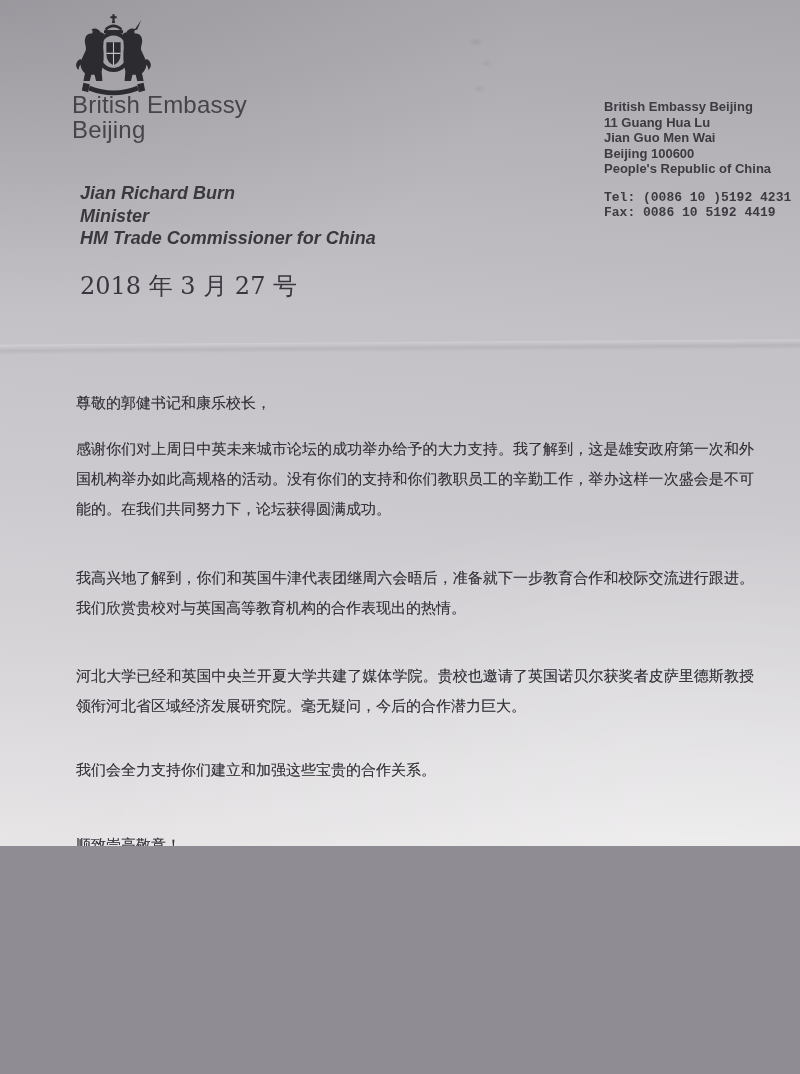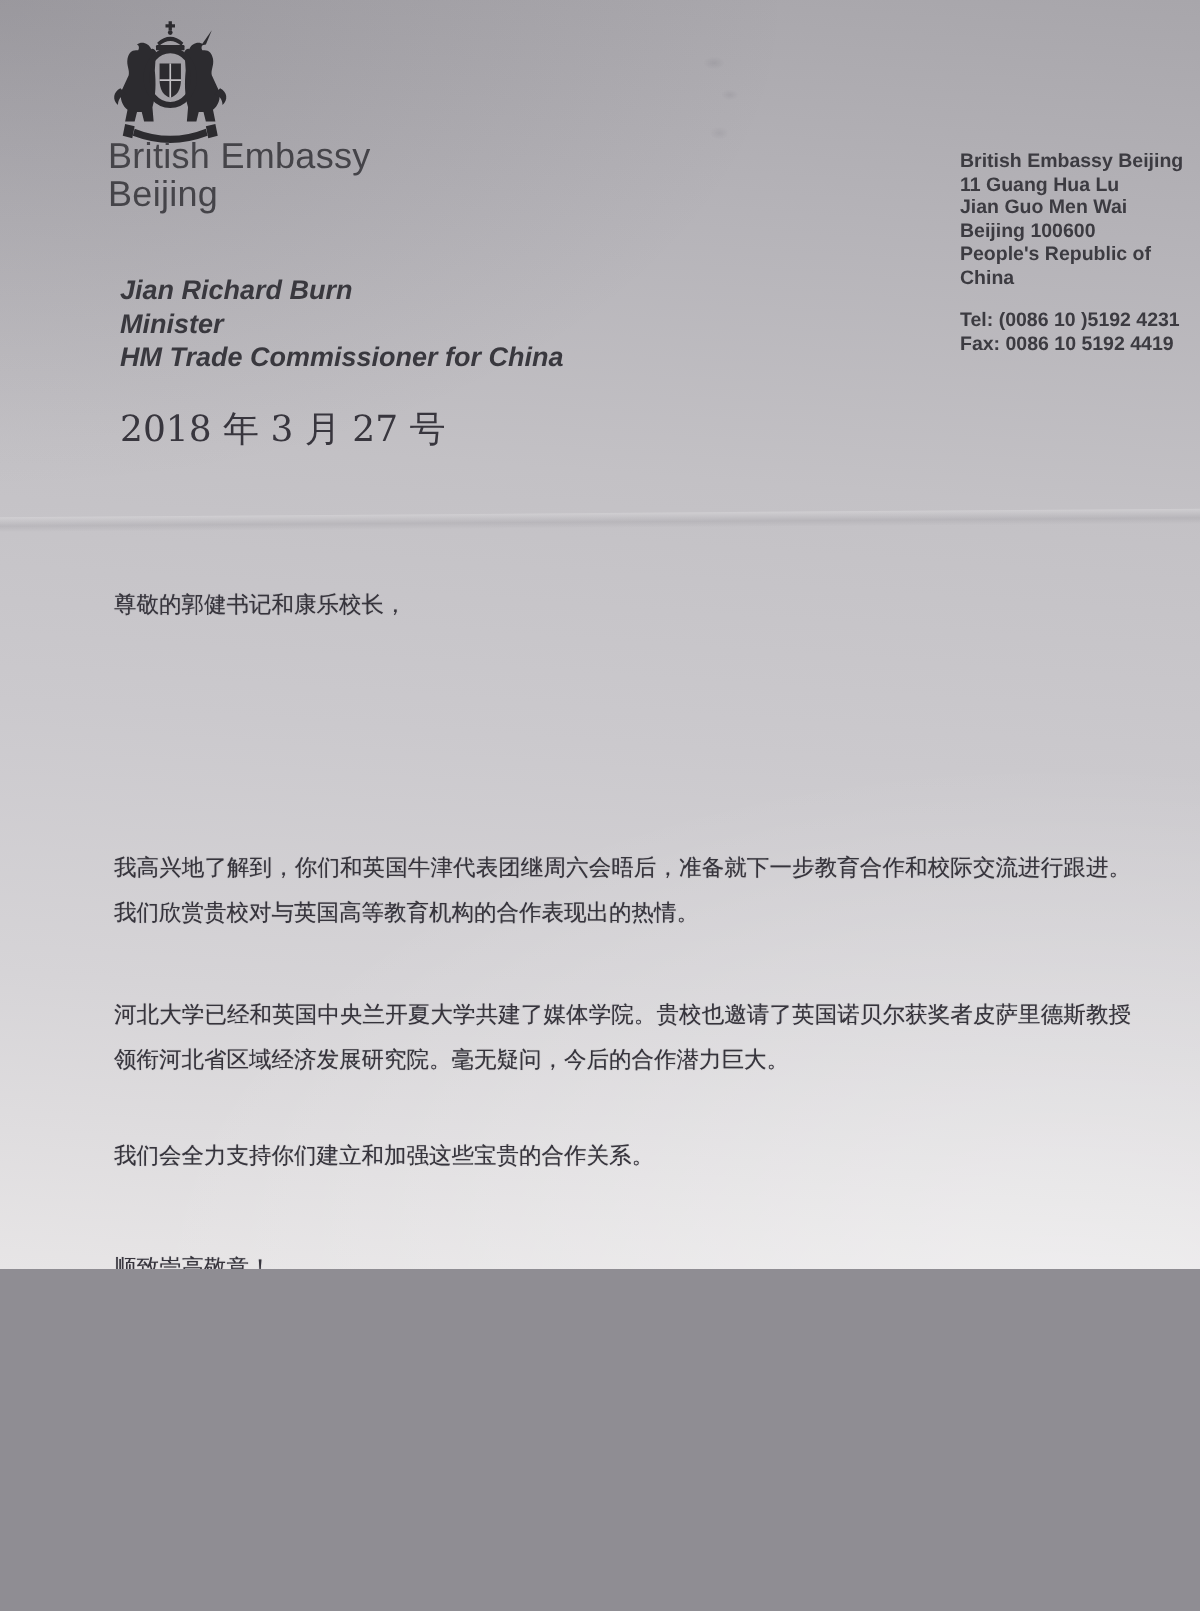--- a/index.html
+++ b/index.html
@@ -23,22 +23,22 @@
     background:
       radial-gradient(10px 6px at 30% 20%, rgba(110,108,118,.35), transparent 70%),
       radial-gradient(8px 5px at 45% 45%, rgba(110,108,118,.30), transparent 70%),
       radial-gradient(9px 6px at 35% 75%, rgba(110,108,118,.28), transparent 70%); }
 
   .arms-svg { position:absolute; left:66px; top:13px; width:95px; }
   .logo-text { position:absolute; left:72px; top:92px; font-family:"Liberation Sans",sans-serif;
     font-size:24px; line-height:25px; font-weight:500; color:#454449; letter-spacing:.2px; }
 
   .addr { position:absolute; left:604px; top:99px; font-family:"Liberation Sans",sans-serif;
-    font-size:13px; line-height:15.5px; font-weight:700; color:#3c3b41;margin-left:36px; }
-  .addr .contact { margin-top:13px; }
+    font-size:13px; line-height:15.5px; font-weight:700; color:#3c3b41; }
+  .addr .contact { margin-top:13px;font-family:Liberation Mono, monospace; }
 
   .from { position:absolute; left:80px; top:182px; font-family:"Liberation Sans",sans-serif;
     font-style:italic; font-weight:700; font-size:18px; line-height:22.5px; color:#39383e; }
 
   .date { position:absolute; left:80px; top:270px; font-size:24px; color:#38363e; }
 
   .para { position:absolute; left:76px; width:678px; font-size:15px; line-height:30px;
     text-align:justify; text-justify:inter-ideograph; color:#36343c;
     text-shadow:0 0 .6px rgba(54,52,60,.5); }
   .salutation { top:373px; text-align:left; }
@@ -106,20 +106,21 @@
 
   <div class="from">
     <div>Jian Richard Burn</div>
     <div>Minister</div>
     <div>HM Trade Commissioner for China</div>
   </div>
 
   <div class="date">2018 年 3 月 27 号</div>
 
   <p class="para salutation">尊敬的郭健书记和康乐校长，</p>
+  <p class="para p0">感谢你们对上周日中英未来城市论坛的成功举办给予的大力支持。我了解到，这是雄安政府第一次和外国机构举办如此高规格的活动。没有你们的支持和你们教职员工的辛勤工作，举办这样一次盛会是不可能的。在我们共同努力下，论坛获得圆满成功。</p>
   <p class="para p1">我高兴地了解到，你们和英国牛津代表团继周六会晤后，准备就下一步教育合作和校际交流进行跟进。我们欣赏贵校对与英国高等教育机构的合作表现出的热情。</p>
   <p class="para p2">河北大学已经和英国中央兰开夏大学共建了媒体学院。贵校也邀请了英国诺贝尔获奖者皮萨里德斯教授领衔河北省区域经济发展研究院。毫无疑问，今后的合作潜力巨大。</p>
   <p class="para p3">我们会全力支持你们建立和加强这些宝贵的合作关系。</p>
   <p class="para closing">顺致崇高敬意！</p>
 
   <div class="sig-name">彭雅贤</div>
   <div class="sig-title">英国驻华贸易公使</div>
 
   <svg class="stamp-svg" viewBox="0 0 200 200">
     <defs>

